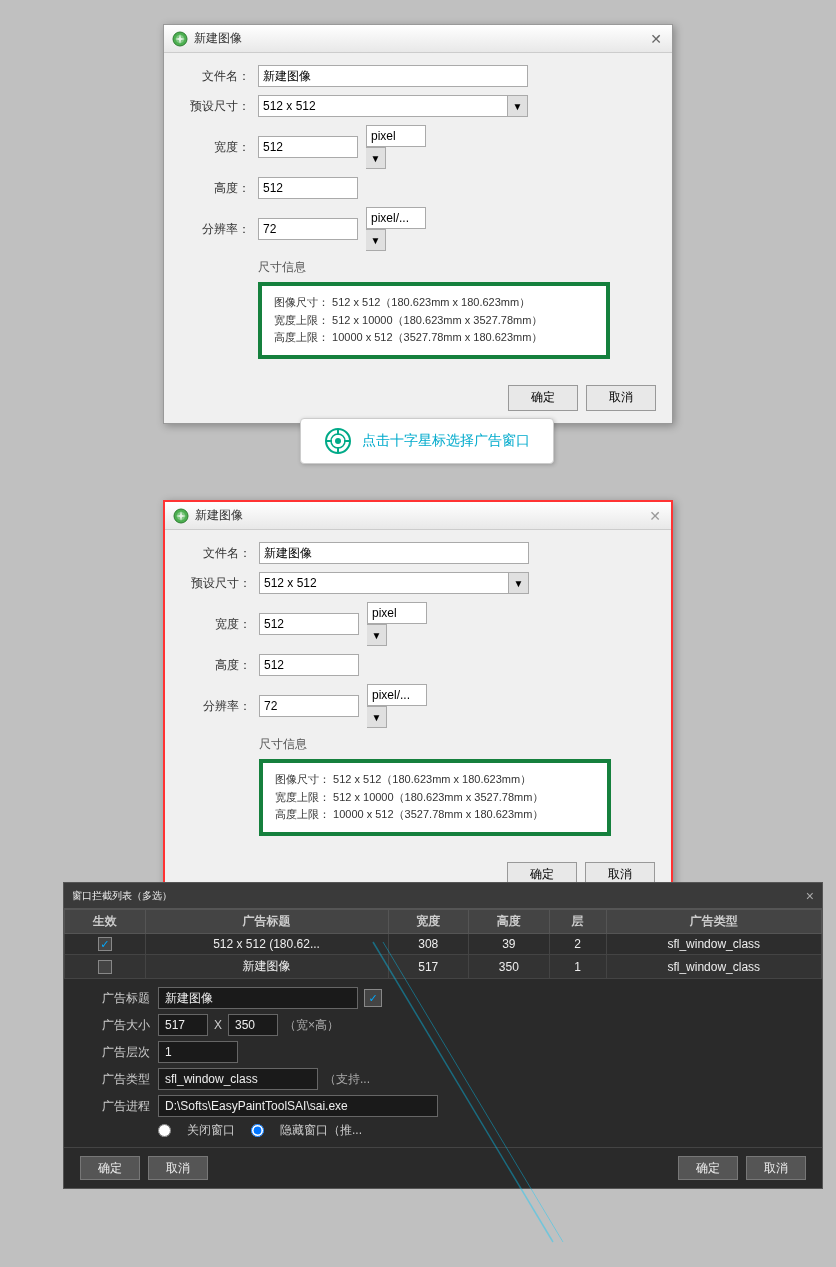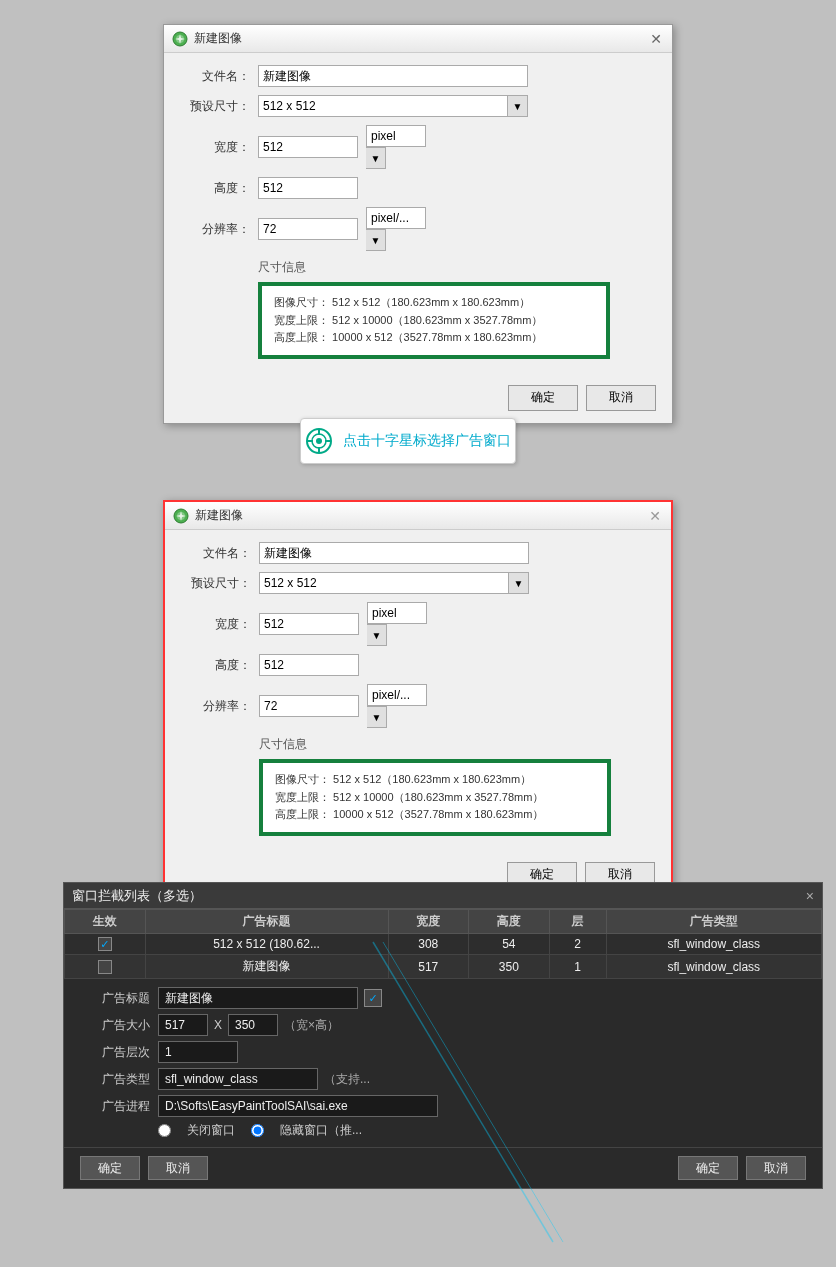--- a/index.html
+++ b/index.html
@@ -135,21 +135,21 @@
       font-family: inherit;
       padding: 0 12px;
     }
 
     
     .crosshair-hint {
       position: absolute;
       background: white;
       border: 1px solid #ccc;
       border-radius: 4px;
-      padding: 8px 4px;
+      padding: 8px 23px;
       display: flex;
       align-items: center;
       gap: 10px;
       box-shadow: 1px 1px 4px rgba(0,0,0,0.2);
     }
 
     .crosshair-icon {
       width: 28px;
       height: 28px;
     }
@@ -177,21 +177,21 @@
       align-items: center;
       justify-content: space-between;
       padding: 4px 8px;
       background: #3a3a3a;
       border-bottom: 1px solid #555;
       height: 26px;
     }
 
     .bottom-panel-title {
       color: #eee;
-      font-size: 13px;
+      font-size: 10px;
     }
 
     .bottom-panel-close {
       color: #aaa;
       cursor: pointer;
       font-size: 14px;
     }
 
     .table-container {
       overflow-x: auto;
@@ -467,21 +467,21 @@
       </thead>
       <tbody>
         <tr>
           <td>
             <div class="checkbox-cell">
               <div class="checked-box">✓</div>
             </div>
           </td>
           <td>512 x 512 (180.62...</td>
           <td>308</td>
-          <td>54</td>
+          <td>39</td>
           <td>2</td>
           <td>sfl_window_class</td>
         </tr>
         <tr>
           <td>
             <div class="checkbox-cell">
               <div class="checked-box" style="color: transparent;"> </div>
             </div>
           </td>
           <td>新建图像</td>

